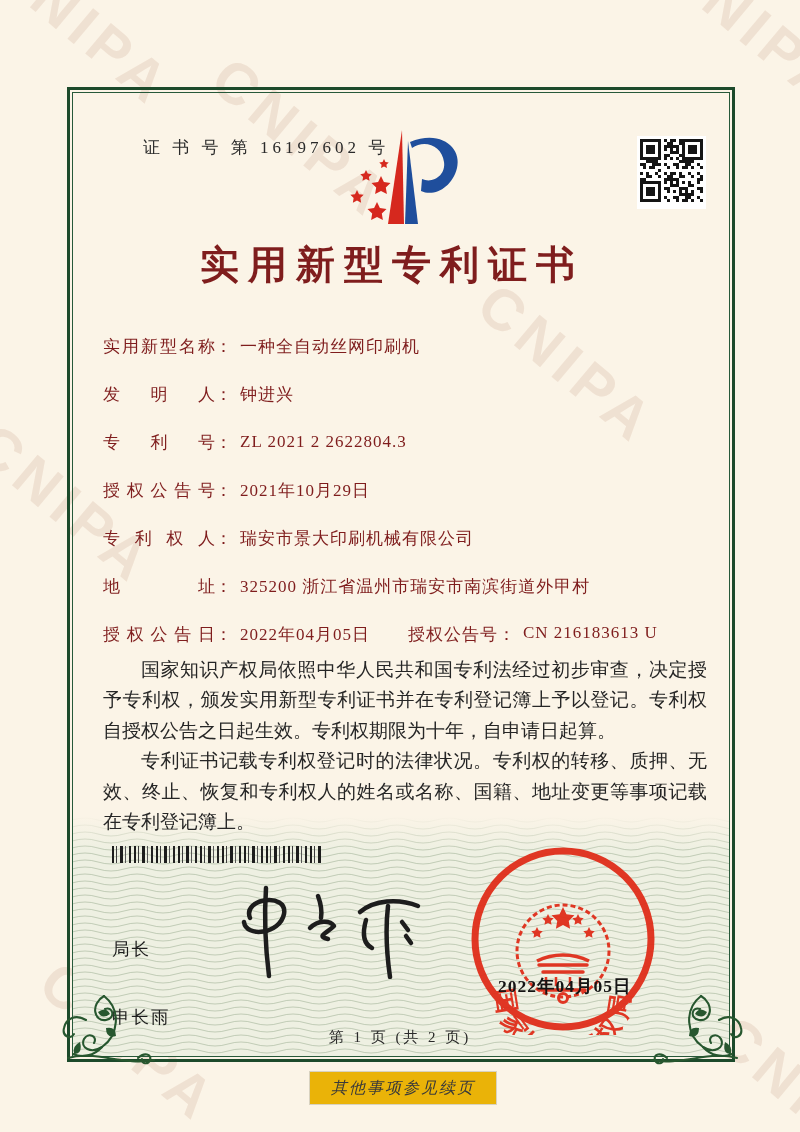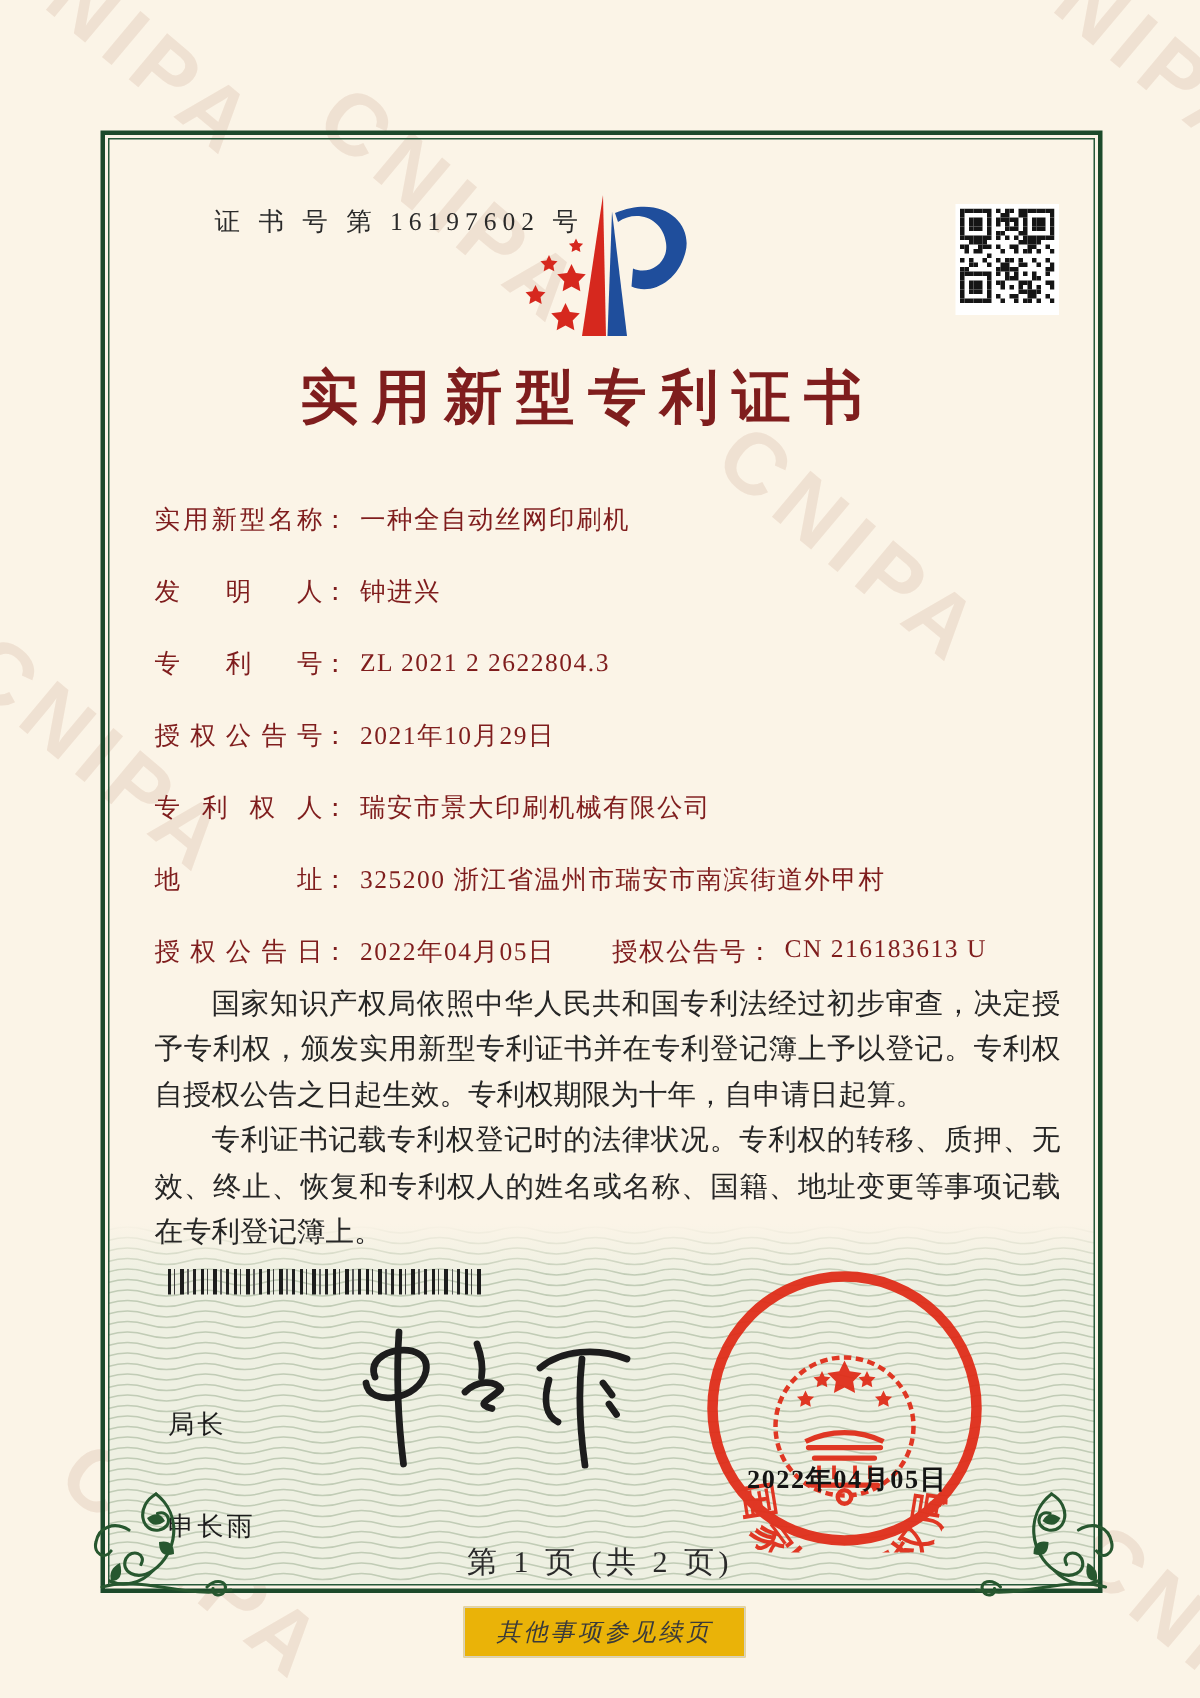--- a/index.html
+++ b/index.html
@@ -76,21 +76,21 @@
   .signature path{stroke:#1d1d1d; stroke-width:4.5; fill:none;
     stroke-linecap:round; stroke-linejoin:round;}
 
   .seal{position:absolute; left:467px; top:843px; z-index:2; opacity:.93;}
   .seal-date{
     position:absolute; left:498px; top:974px; z-index:3;
     font-size:17.5px; font-weight:bold; letter-spacing:1px; color:#141414;
   }
   .page-note{
     position:absolute; left:0; top:1028px; width:800px; z-index:2;
-    text-align:center; font-size:20px; letter-spacing:3px; color:#2a2a2a;
+    text-align:center; font-size:15px; letter-spacing:3px; color:#2a2a2a;
   }
   .cont-box{
     position:absolute; left:309px; top:1071px; width:186px; height:32px; z-index:2;
     background:#eab308; border:1px solid #d8d2c0;
     display:flex; align-items:center; justify-content:center;
     font-size:16px; font-style:italic; letter-spacing:2px; color:#3a3a3a;
   }
   .flourish{position:absolute; z-index:3;}
   .flourish path{stroke:#27572f; fill:none; stroke-width:2.1; stroke-linecap:round;}
   .flourish .leaf{fill:#27572f; stroke:none;}

